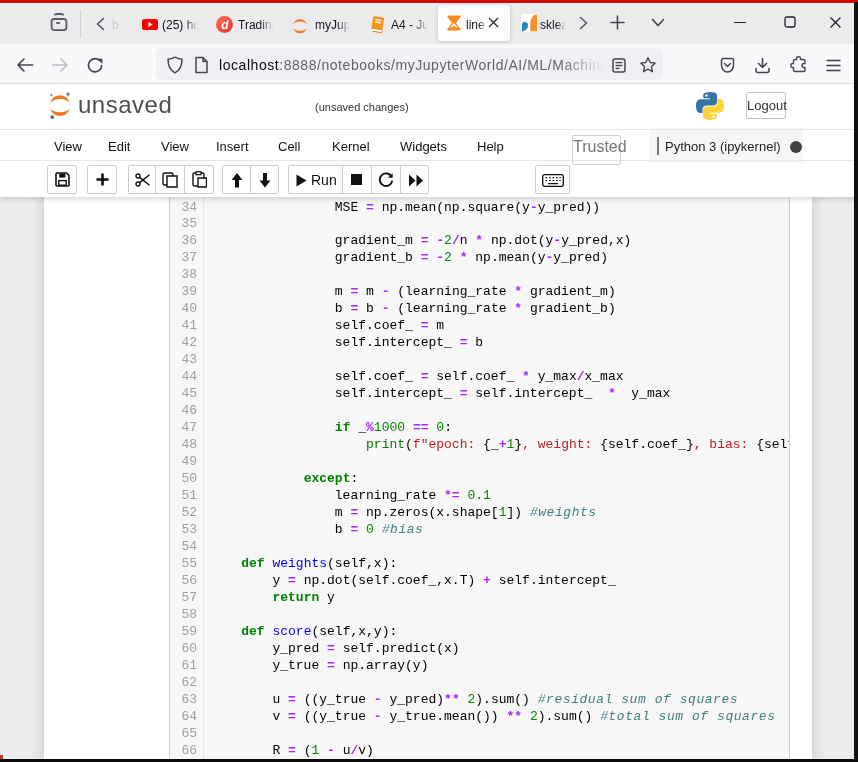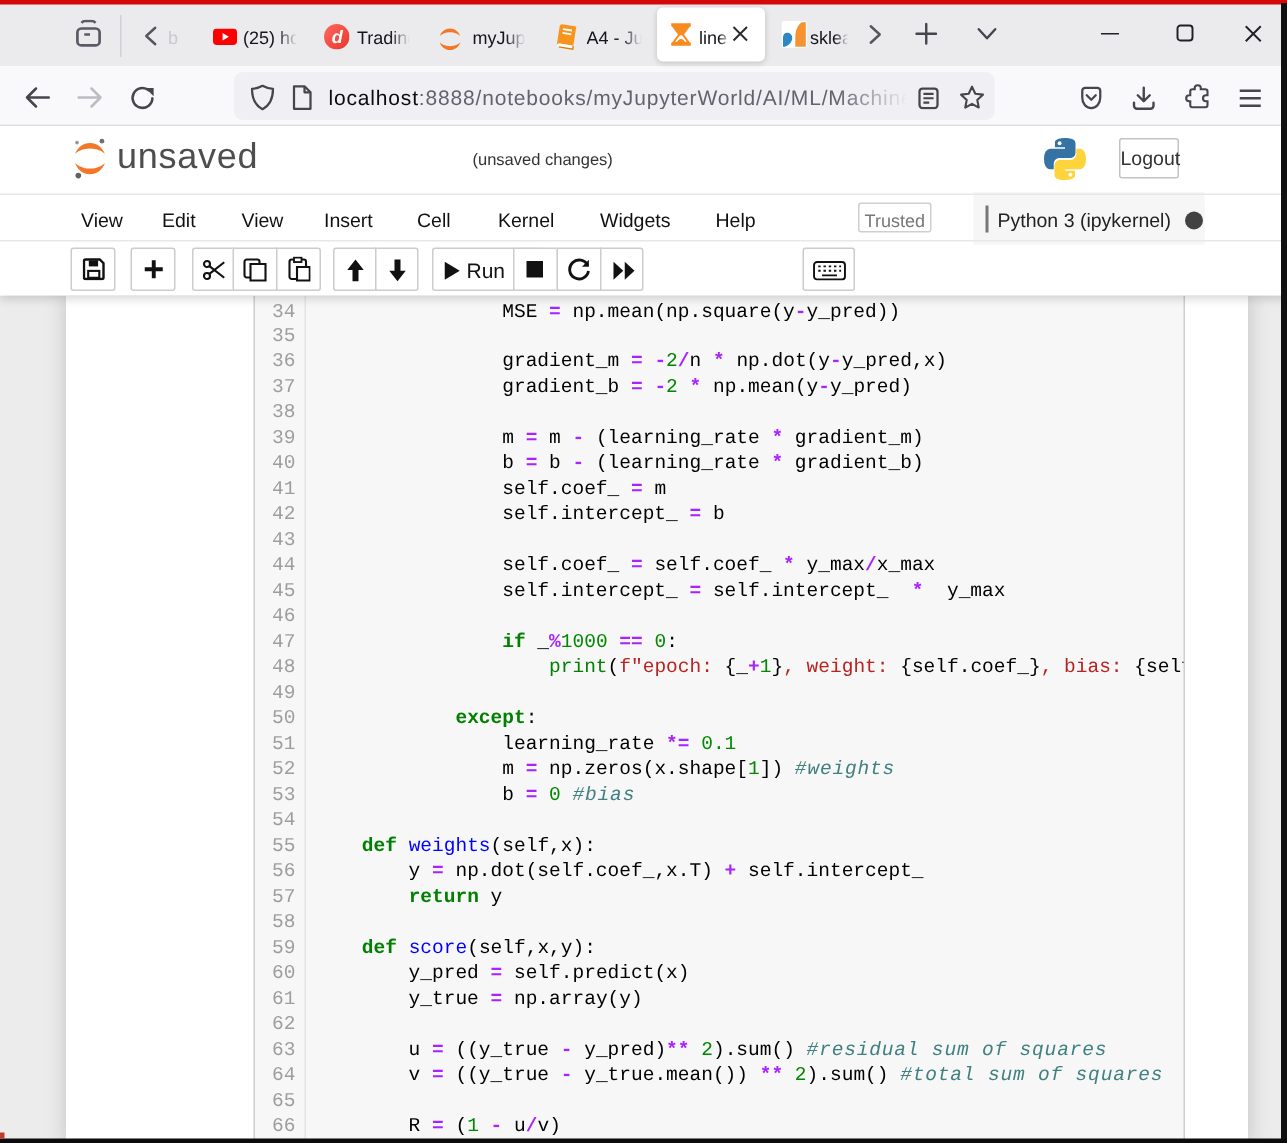--- a/index.html
+++ b/index.html
@@ -23,31 +23,31 @@
   #urltext{z-index:7;left:219px;top:57px;font-size:14px;letter-spacing:0.55px;color:#0c0c0d;white-space:nowrap;width:390px;overflow:hidden;
      -webkit-mask-image:linear-gradient(to right,#000 87%,transparent 99%);mask-image:linear-gradient(to right,#000 87%,transparent 99%);}
   
   #jheader{left:0;top:84px;width:858px;height:113px;background:#fff;z-index:4;box-shadow:0 2px 6px rgba(0,0,0,0.16);}
   #jlogotext{z-index:7;left:78px;top:91px;font-size:24px;color:#4e4e4e;letter-spacing:0.5px;}
   #ntitle{z-index:7;left:167px;top:94px;font-size:19px;color:#000;}
   #nstatus{z-index:7;left:315px;top:101px;font-size:11px;color:#333;}
   #logoutbtn{z-index:7;left:746px;top:92px;width:40px;height:27px;border:1px solid #c3c3c3;border-radius:2px;
      background:#fff;font-size:13px;color:#333;text-align:center;line-height:26px;box-sizing:border-box;}
   .menuitem{top:139px;font-size:13px;color:#111;z-index:7;}
-  #trusted{z-index:7;left:572px;top:135px;width:49px;height:20px;border:1px solid #cfcfcf;border-radius:2px;
-     font-size:12px;color:#777;text-align:center;line-height:22px;box-sizing:border-box;}
+  #trusted{z-index:7;left:572px;top:135px;width:49px;height:30px;border:1px solid #cfcfcf;border-radius:2px;
+     font-size:16px;color:#777;text-align:center;line-height:22px;box-sizing:border-box;}
   #kernelsep{z-index:7;left:657px;top:137px;width:2px;height:18px;background:#777;}
   #kernelname{z-index:7;left:665px;top:139px;font-size:13px;color:#222;}
   #kerneldot{z-index:7;left:789.5px;top:140.5px;width:12px;height:12px;border-radius:50%;background:#424242;}
   
   .tbtn{position:absolute;top:165px;height:29px;background:#fff;border:1px solid #ccc;box-sizing:border-box;z-index:7;}
   
   #nbarea{left:0;top:197px;width:858px;height:565px;background:#ececec;z-index:1;}
   #container{position:absolute;left:44px;top:0;width:768px;height:565px;background:#fff;
-     box-shadow:0 0 12px 1px rgba(87,87,87,0.25);padding-left:20px;}
+     box-shadow:0 0 12px 1px rgba(87,87,87,0.25);}
   #cell{position:absolute;left:125px;top:0;width:621px;height:565px;background:#f7f7f7;
      border-left:1px solid #cfcfcf;border-right:1px solid #cfcfcf;box-sizing:border-box;overflow:hidden;}
   #gutter{position:absolute;left:0;top:0;width:33px;height:565px;border-right:1px solid #e4e4e4;background:#f7f7f7;}
   pre{margin:0;font-family:"Liberation Mono",monospace;font-size:13px;line-height:16.97px;}
   #linenos{position:absolute;left:0;top:2.5px;width:27px;text-align:right;color:#9e9e9e;}
   #code{position:absolute;left:40px;top:2.5px;color:#000;}
   .k{color:#008000;font-weight:bold;}
   .o{color:#AA22FF;font-weight:bold;}
   .n{color:#008800;}
   .s{color:#BA2121;}

